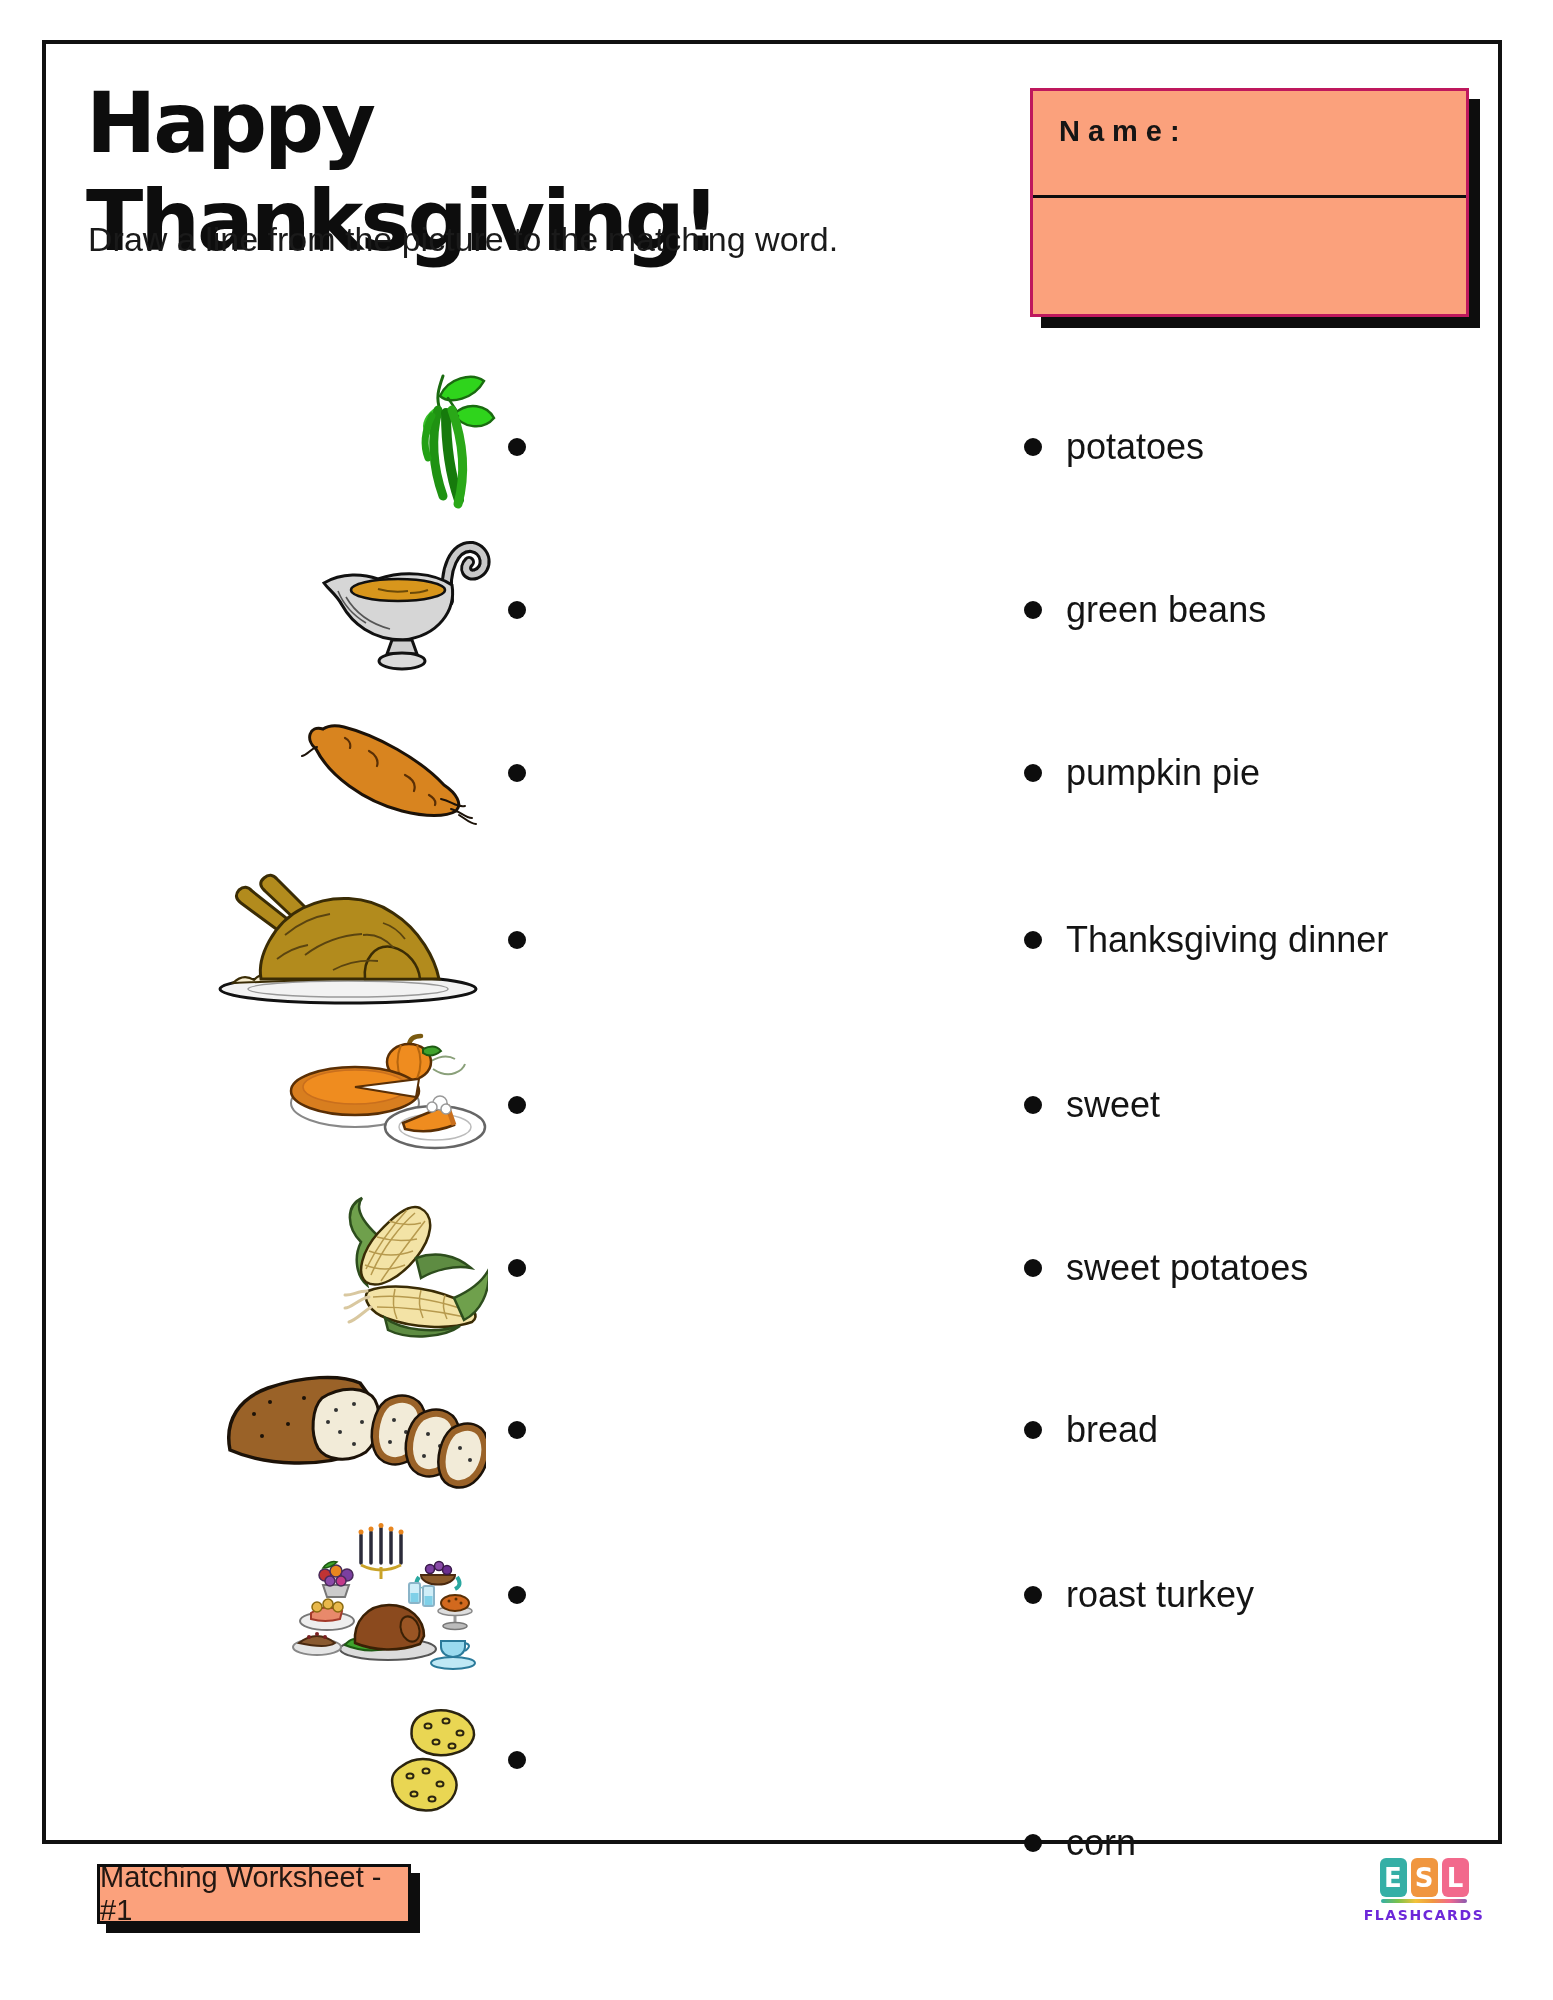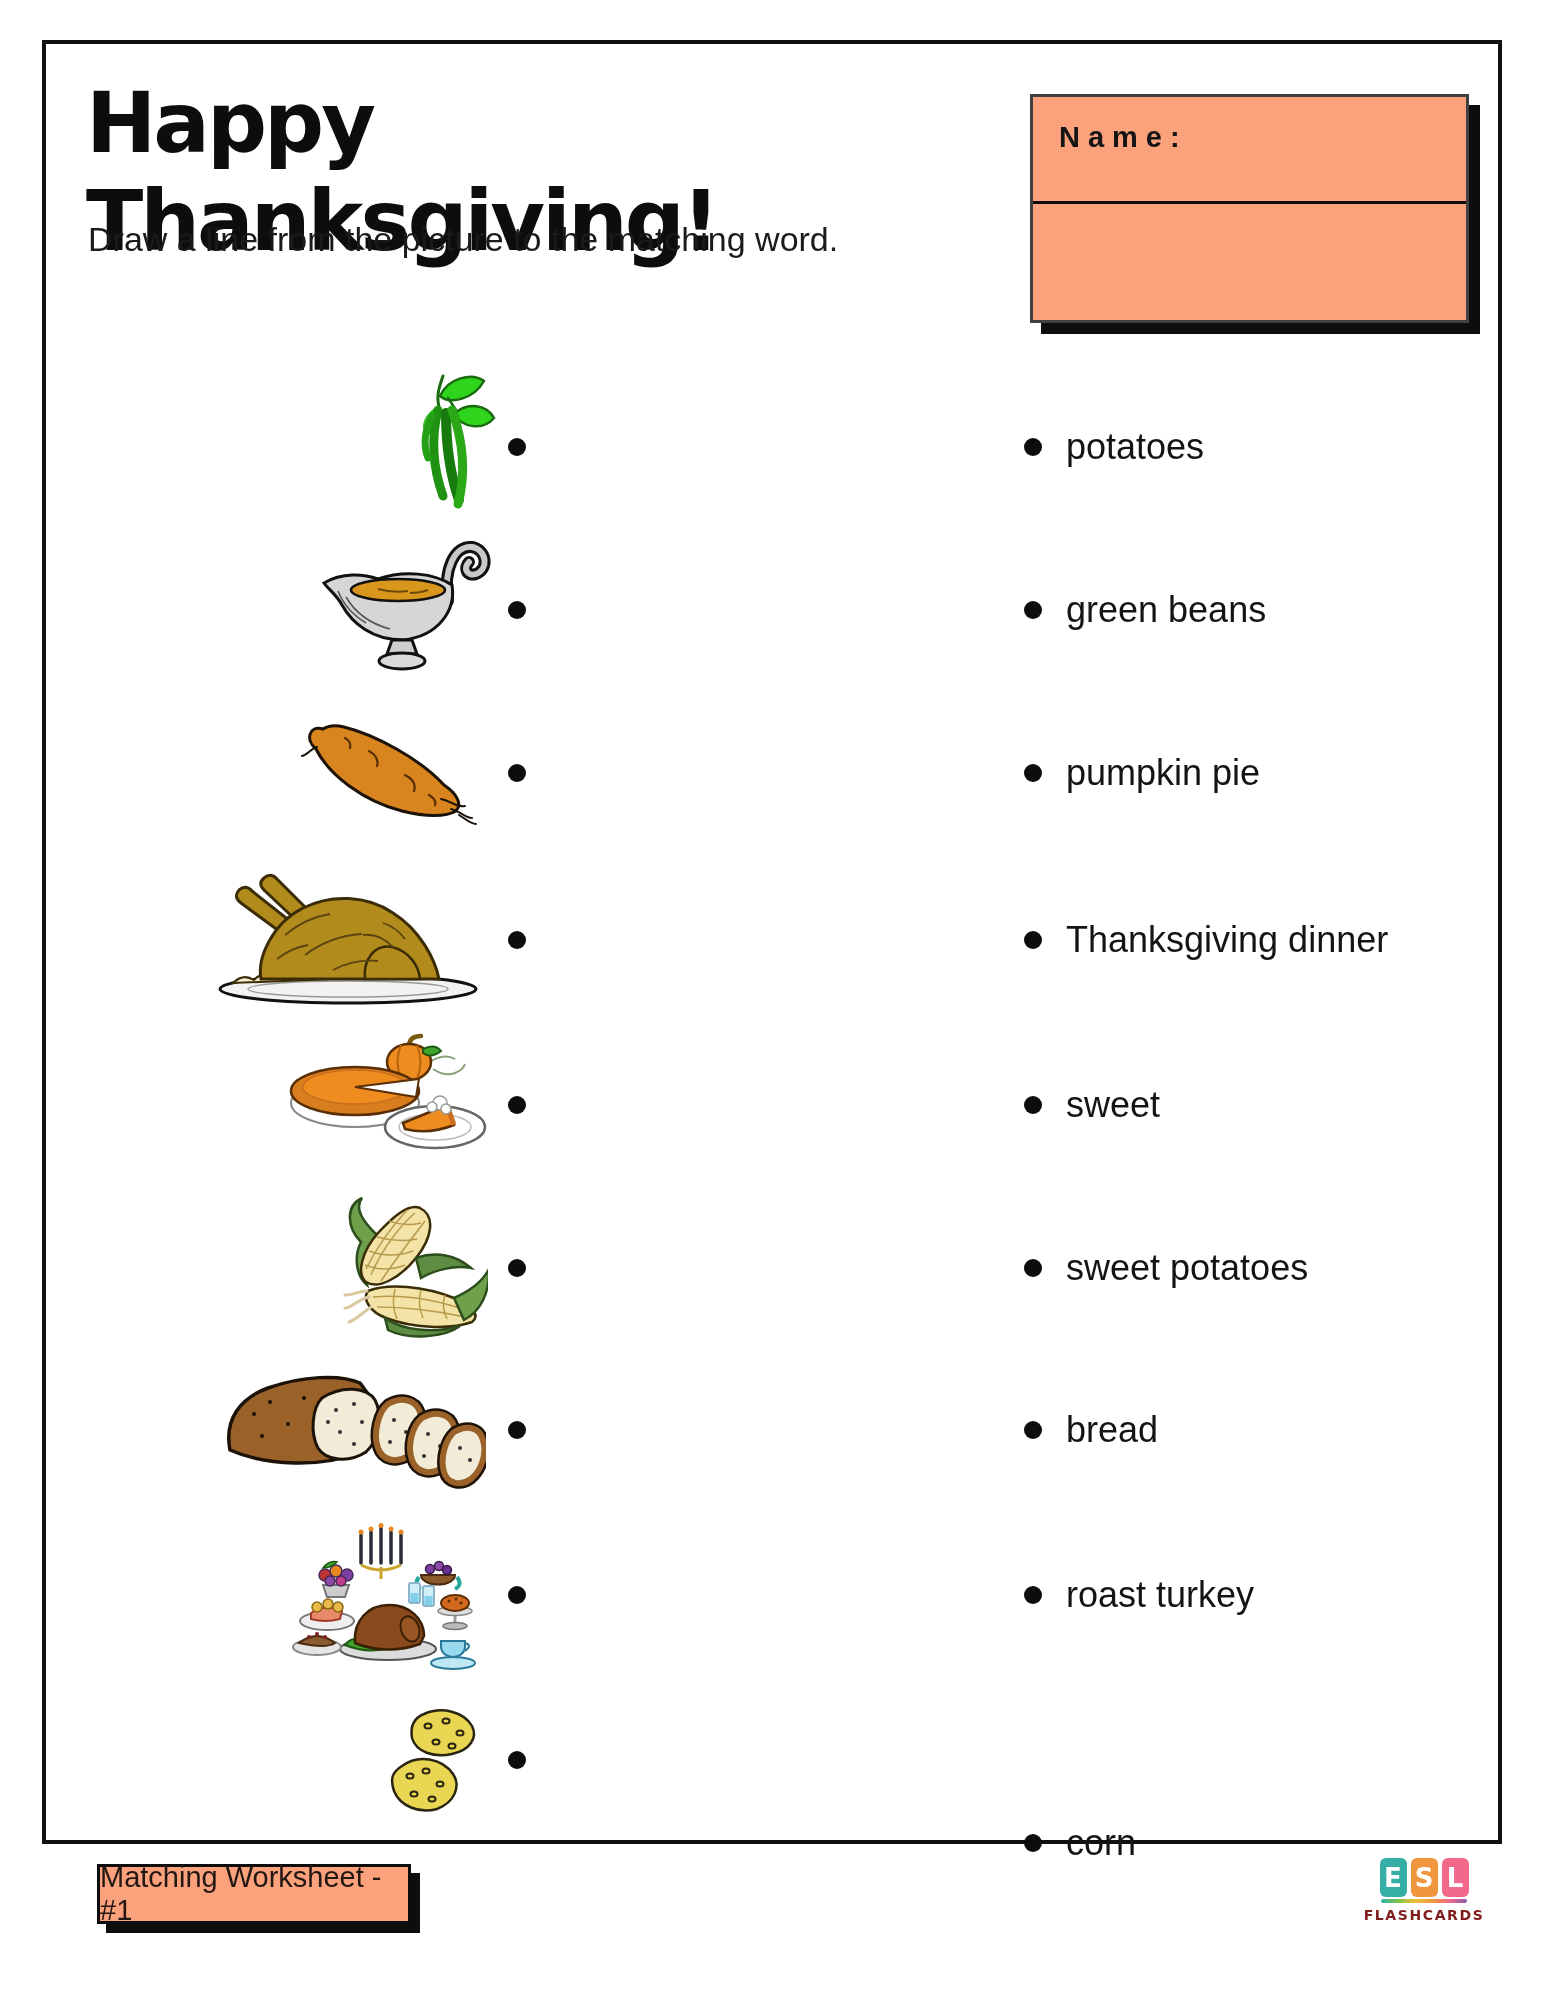--- a/index.html
+++ b/index.html
@@ -3,22 +3,22 @@
 <meta charset="utf-8">
 <style>
   html,body{margin:0;padding:0;background:#ffffff;}
   .sheet{position:relative;width:1553px;height:2000px;background:#ffffff;overflow:hidden;
          font-family:"Liberation Sans",sans-serif;color:#111;}
   .frame{position:absolute;left:42px;top:40px;width:1452px;height:1796px;border:4px solid #111;}
   .title{position:absolute;left:86px;top:74px;width:900px;font-size:84px;font-weight:900;
          letter-spacing:-3px;color:#0d0d0d;font-family:"DejaVu Sans","Liberation Sans",sans-serif;}
   .subtitle{position:absolute;left:88px;top:220px;width:900px;font-size:34px;font-weight:400;color:#1a1a1a;}
   
-  .namebox{position:absolute;left:1030px;top:94px;width:433px;height:223px;background:var(--salmon);
-           border:3px solid #404040;box-shadow:11px 11px 0 #0d0d0d;}
+  .namebox{position:absolute;left:1030px;top:88px;width:433px;height:223px;background:var(--salmon);
+           border:3px solid #be185d;box-shadow:11px 11px 0 #0d0d0d;}
   .namebox .row{position:relative;height:107px;box-sizing:border-box;padding:24px 0 0 26px;}
   .namebox .row.first{border-bottom:3px solid #0d0d0d;}
   .fieldlabel{font-size:29px;font-weight:700;letter-spacing:8px;color:#151515;}
   .writearea{position:absolute;left:140px;top:18px;right:10px;height:70px;}
   
   .dot{position:absolute;width:18px;height:18px;border-radius:50%;background:#0d0d0d;}
   .word-row{position:absolute;left:1024px;height:54px;display:flex;align-items:center;gap:24px;}
   .word-row .wdot{width:18px;height:18px;border-radius:50%;background:#0d0d0d;flex:0 0 auto;}
   .word-row .wlabel{font-size:36px;color:#141414;white-space:nowrap;}
   .pic{position:absolute;}
@@ -27,21 +27,21 @@
   .badge{position:absolute;left:97px;top:1864px;width:308px;height:54px;background:var(--salmon);
          border:3px solid #0d0d0d;box-shadow:9px 9px 0 #0d0d0d;display:flex;align-items:center;justify-content:center;}
   .badge span{font-size:29px;color:#221712;}
   
   .logo{position:absolute;left:1376px;top:1858px;width:96px;display:flex;flex-direction:column;align-items:center;}
   .logo .blocks{display:flex;gap:4px;}
   .logo .block{width:27px;height:39px;border-radius:6px;display:flex;align-items:center;justify-content:center;
                color:#fff;font-size:26px;font-weight:800;font-family:"DejaVu Sans",sans-serif;}
   .logo .stripe{width:86px;height:4px;margin-top:2px;border-radius:2px;
                 background:linear-gradient(90deg,#35afa6,#7cc24a,#f2c23a,#f0963f,#f2698c,#8a5ab0);}
-  .logo .caption{margin-top:4px;font-size:14px;font-weight:800;letter-spacing:1.6px;color:#7f1d1d;
+  .logo .caption{margin-top:4px;font-size:14px;font-weight:800;letter-spacing:1.6px;color:#6d28d9;
                  font-family:"DejaVu Sans",sans-serif;}
 </style>
 </head>
 <body>
 
 <div class="sheet" style="--salmon:#FBA17C">
 
   <div class="frame"></div>
 
   <div class="title">Happy Thanksgiving!</div>

